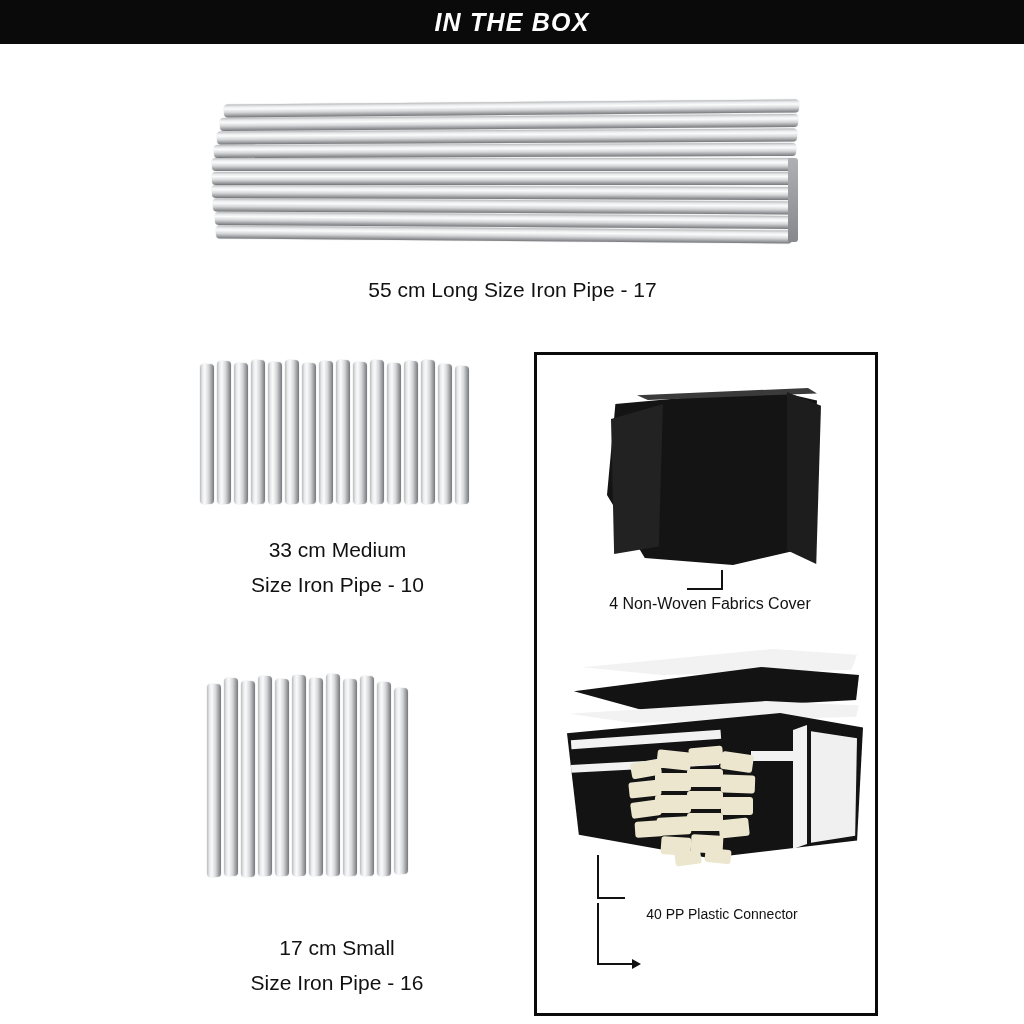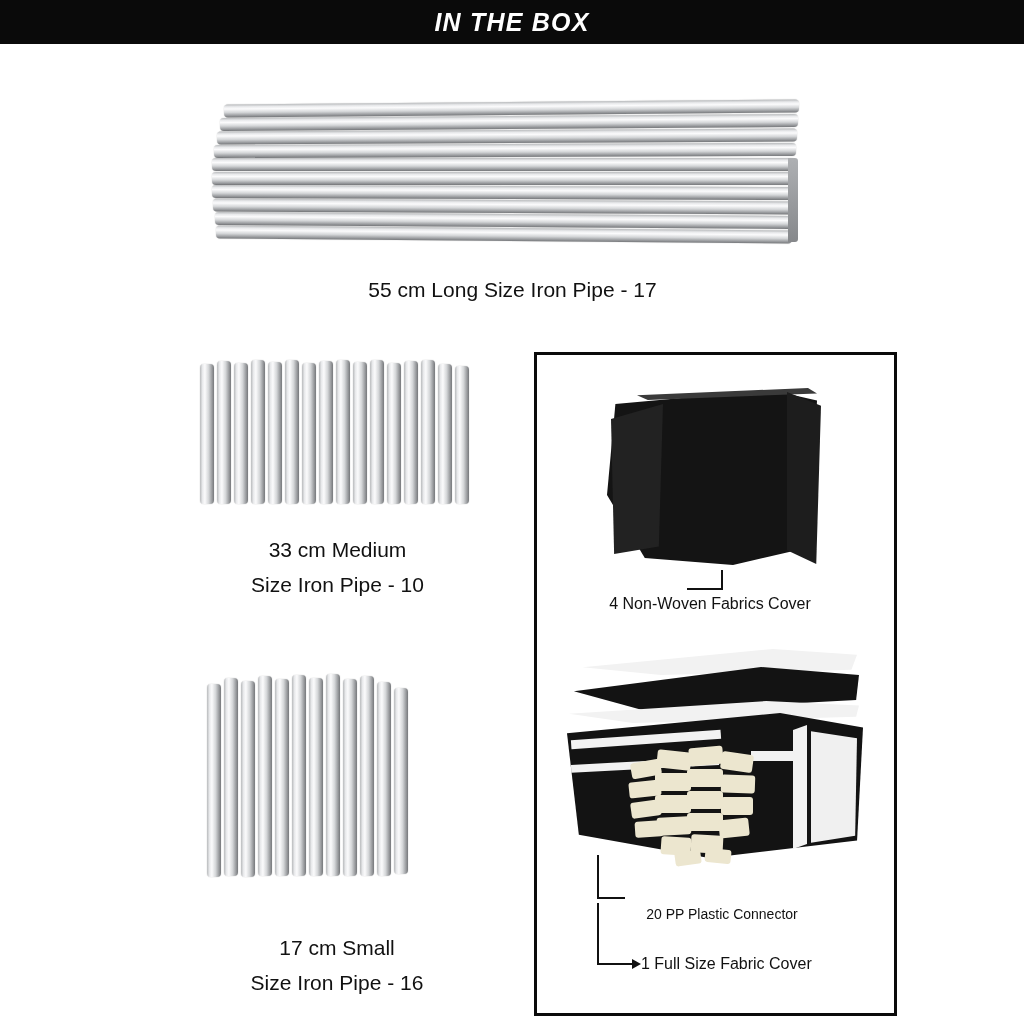--- a/index.html
+++ b/index.html
@@ -202,21 +202,21 @@
     <div class="pipe vert" style="left:104px; top:6px;  width:14px; height:198px;"></div>
     <div class="pipe vert" style="left:121px; top:2px;  width:14px; height:202px;"></div>
     <div class="pipe vert" style="left:138px; top:7px;  width:14px; height:197px;"></div>
     <div class="pipe vert" style="left:155px; top:4px;  width:14px; height:200px;"></div>
     <div class="pipe vert" style="left:172px; top:10px; width:14px; height:194px;"></div>
     <div class="pipe vert" style="left:189px; top:16px; width:14px; height:186px;"></div>
   </div>
   <div class="caption" style="left:172px; top:930px; width:330px;">17 cm Small
 Size Iron Pipe - 16</div>
 
-  <div class="panel" style="left:534px; top:352px; width:338px; height:658px;padding-left:19px;">
+  <div class="panel" style="left:534px; top:352px; width:338px; height:658px;">
 
     <div style="position:absolute; left:60px; top:15px; width:250px; height:210px;">
       <div class="cloth" style="left:10px; top:20px; width:210px; height:175px; clip-path: polygon(4% 8%, 78% 0%, 100% 6%, 96% 90%, 60% 100%, 18% 96%, 0% 60%);"></div>
       <div class="cloth-fold" style="left:14px; top:34px; width:52px; height:150px; clip-path: polygon(0% 10%, 100% 0%, 92% 95%, 6% 100%); background:#222222;"></div>
       <div class="cloth-edge" style="left:40px; top:18px; width:180px; height:12px; clip-path: polygon(0% 60%, 95% 0%, 100% 45%, 6% 100%); background:#3a3a3a;"></div>
       <div class="cloth-edge" style="left:190px; top:22px; width:34px; height:172px; clip-path: polygon(0% 0%, 100% 8%, 86% 100%, 0% 92%); background:#1d1d1d;"></div>
     </div>
 
     <div class="leader" style="left:184px; top:215px; width:2px; height:20px;"></div>
     <div class="leader" style="left:150px; top:233px; width:36px; height:2px;"></div>
@@ -255,21 +255,20 @@
         <div class="connector-blob" style="left:92px;  top:28px; width:34px; height:18px; transform:rotate(2deg);"></div>
         <div class="connector-blob" style="left:92px;  top:50px; width:32px; height:18px;"></div>
         <div class="connector-blob" style="left:90px;  top:72px; width:30px; height:18px; transform:rotate(-6deg);"></div>
         <div class="connector-blob" style="left:46px;  top:104px; width:26px; height:14px; transform:rotate(-8deg);"></div>
         <div class="connector-blob" style="left:76px;  top:102px; width:26px; height:14px; transform:rotate(6deg);"></div>
       </div>
     </div>
 
     <div class="leader" style="left:60px; top:500px; width:2px; height:44px;"></div>
     <div class="leader" style="left:60px; top:542px; width:28px; height:2px;"></div>
-    <div class="caption small" style="left:70px; top:548px; width:230px; text-align:center; font-size:14px;">20 PP Plastic Connector</div>
+    <div class="caption small" style="left:70px; top:548px; width:230px; text-align:center; font-size:14px;">40 PP Plastic Connector</div>
 
     <div class="leader" style="left:60px; top:548px; width:2px; height:62px;"></div>
     <div class="leader" style="left:60px; top:608px; width:36px; height:2px;"></div>
     <div class="arrow-head" style="left:95px; top:604px;"></div>
-    <div class="caption small" style="left:104px; top:598px; width:222px; text-align:left;">1 Full Size Fabric Cover</div>
   </div>
 
 </div>
 
 </body></html>

